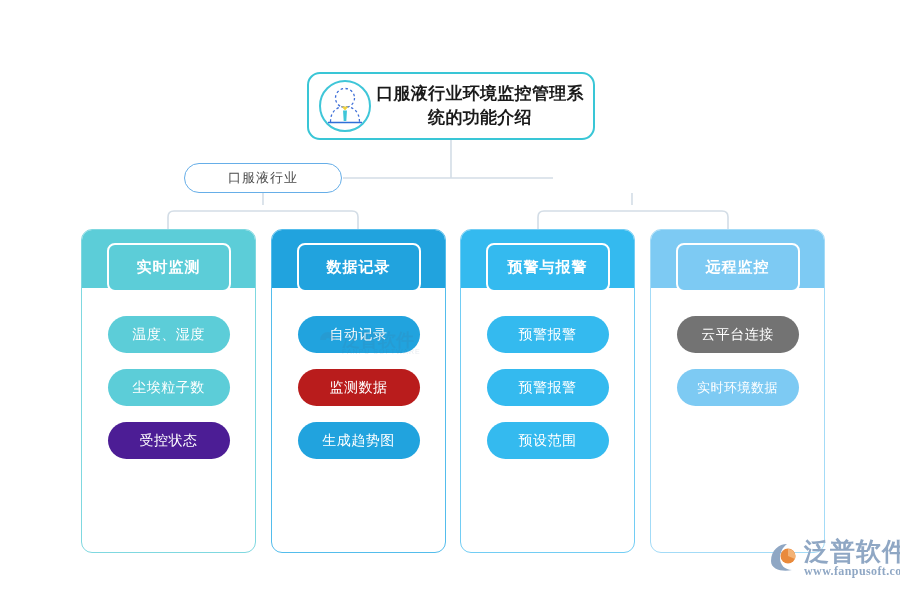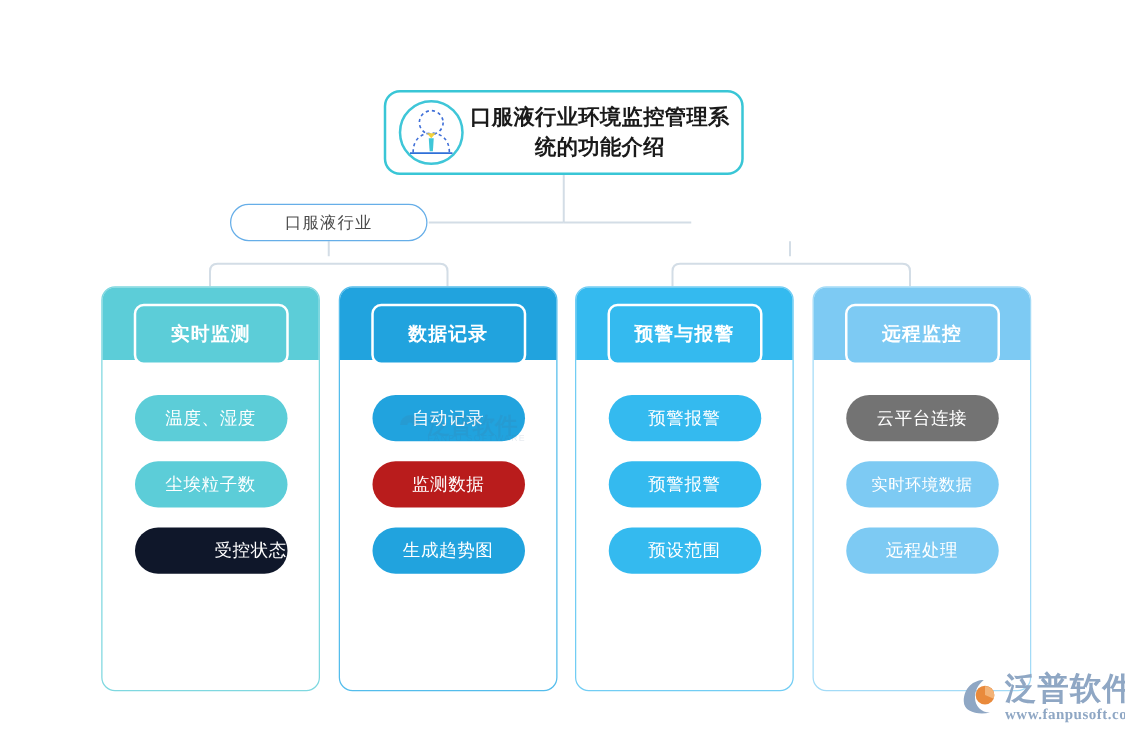--- a/index.html
+++ b/index.html
@@ -260,21 +260,21 @@
     <div class="col-head" style="background:#5ccdd8;">
       <span>实时监测</span>
     </div>
     <div class="col-items">
       <div class="pill" style="background:#5ccdd8;">
         <span>温度、湿度</span>
       </div>
       <div class="pill" style="background:#5ccdd8;">
         <span>尘埃粒子数</span>
       </div>
-      <div class="pill" style="background:#0f172a;justify-content:flex-end;">
+      <div class="pill" style="background:#4c1d95;">
         <span>受控状态</span>
       </div>
     </div>
   </div>
 
   <div class="col" style="left:271px; border:1.4px solid #54bdec;">
     <div class="col-band" style="background:#21a3de;"></div>
     <div class="col-head" style="background:#21a3de;">
       <span>数据记录</span>
     </div>
@@ -313,23 +313,20 @@
     <div class="col-band" style="background:#7dcaf3;"></div>
     <div class="col-head" style="background:#7dcaf3;">
       <span>远程监控</span>
     </div>
     <div class="col-items">
       <div class="pill" style="background:#737373;">
         <span>云平台连接</span>
       </div>
       <div class="pill wide" style="background:#7dcaf3;">
         <span>实时环境数据</span>
-      </div>
-      <div class="pill" style="background:#7dcaf3;">
-        <span>远程处理</span>
       </div>
     </div>
   </div>
 
   <div class="watermark">
     <svg width="20" height="20" viewBox="0 0 20 20">
       <path d="M2,10 A8,8 0 0,1 18,10 L12,10 A2,2 0 0,0 8,10 Z" fill="#4a6a8a"></path>
     </svg>
     <span class="wm-text">泛普软件</span>
     <span class="wm-sub">FANPU SOFTWARE</span>

